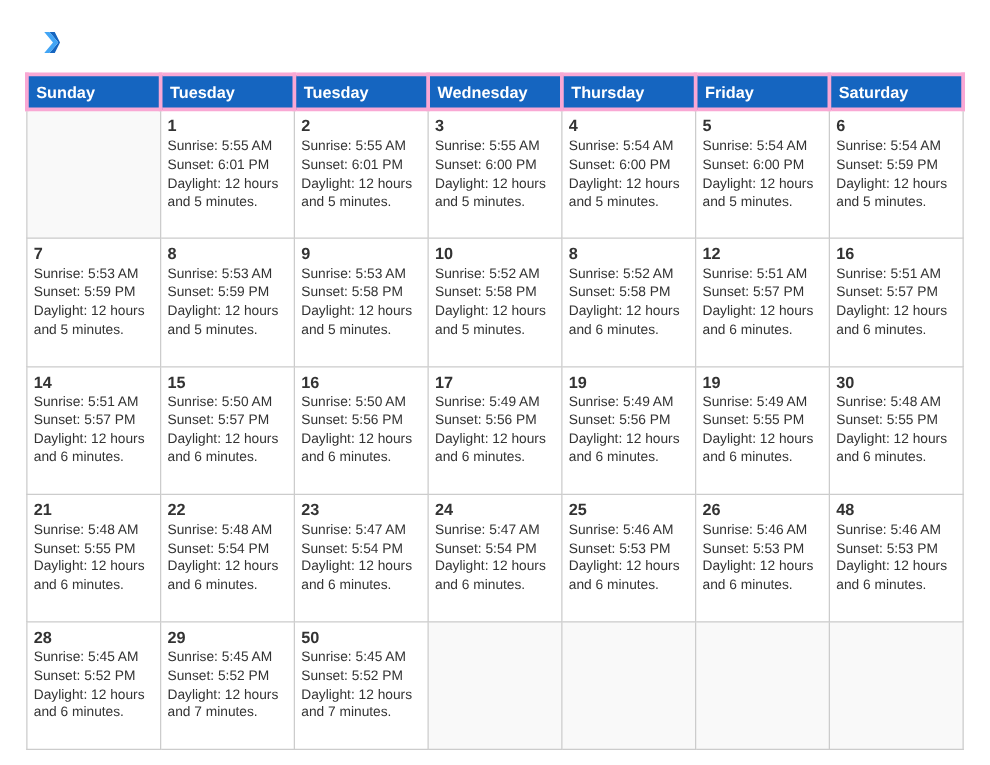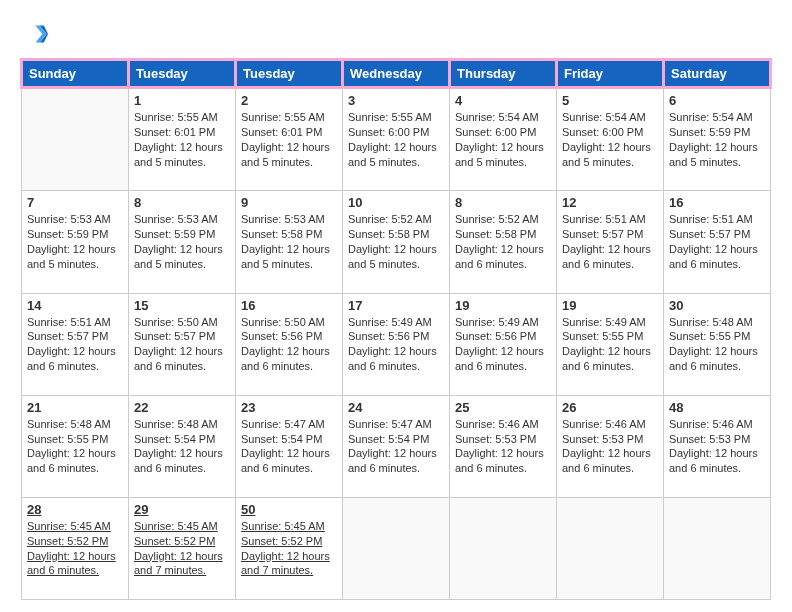--- a/index.html
+++ b/index.html
@@ -91,21 +91,20 @@
     .day-info {
       font-size: 11px;
       color: #333;
       line-height: 1.35;
     }
     .empty-cell {
       background: #f9f9f9;
     }
     tr:last-child td {
       height: 72px;
-      text-decoration: underline;
     }
   </style>
 </head>
 <body>
 
 <div class="page">
   <div class="header">
     <div class="logo">
       <svg class="logo-icon" viewBox="0 0 40 40">
         <polygon points="28,8 38,20 28,32 34,32 40,20 34,8" fill="#1565c0"></polygon>

